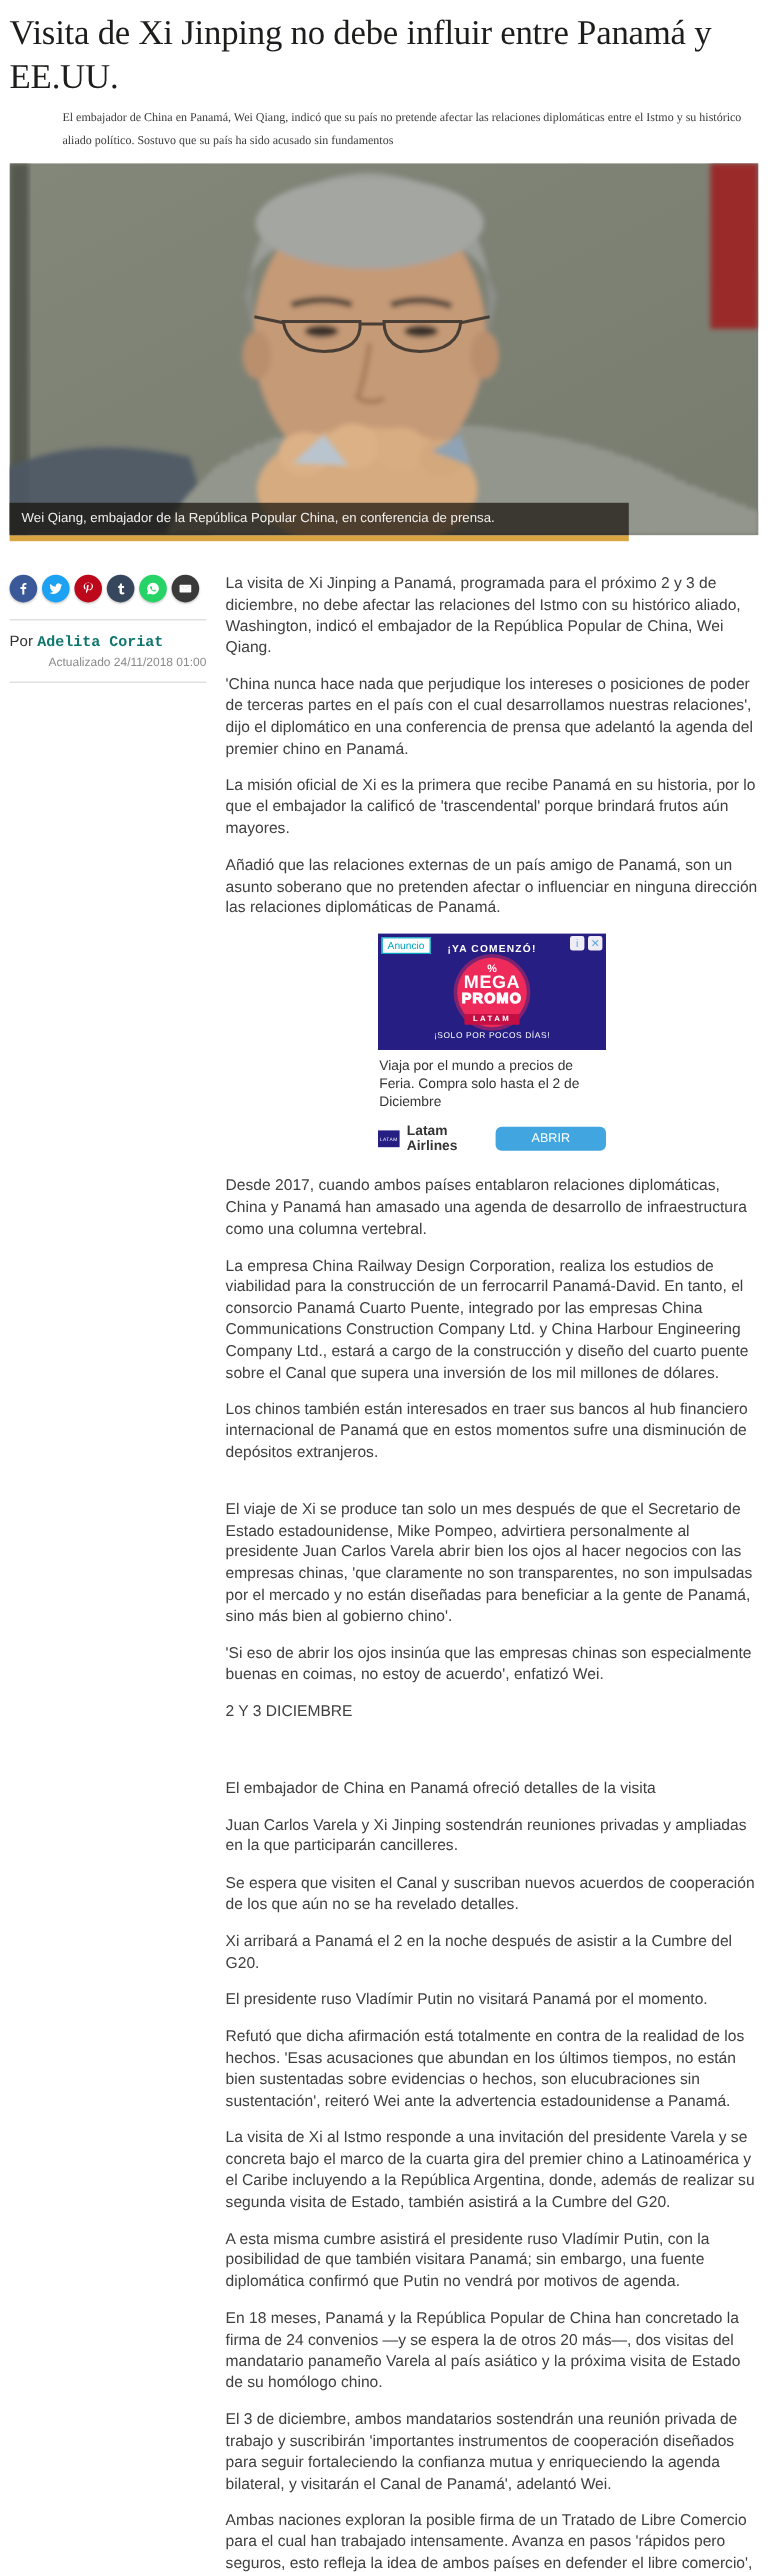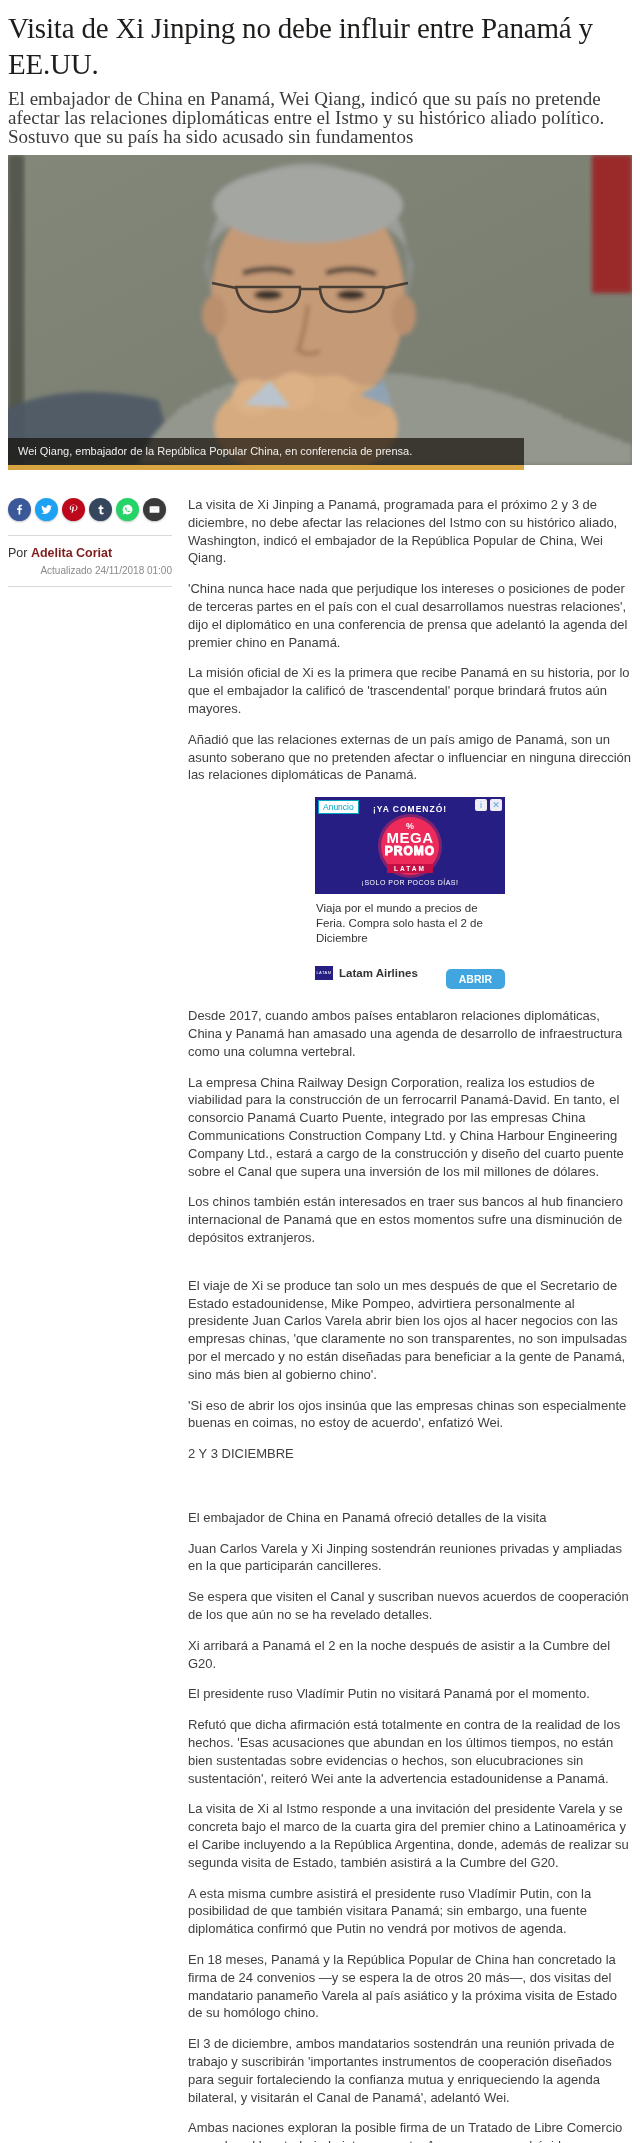--- a/index.html
+++ b/index.html
@@ -12,21 +12,21 @@
   .page { padding:6px 8px 10px 8px; }
 
   
   h1.headline {
     font-family:"Liberation Serif", serif;
     font-size:29px; line-height:36px; font-weight:400;
     color:#1d1d1b; letter-spacing:-.2px; margin:4px 0 7px 0;
   }
   p.subheadline {
     font-family:"Liberation Serif", serif;
-    font-size:19px; line-height:19px; color:#3c3c3c; margin-bottom:9px;
+    font-size:10px; line-height:19px; color:#3c3c3c; margin-bottom:9px;margin-left:44px;
   }
 
   
   figure.photo { position:relative; width:516px; margin:0 0 26px 0; }
   figure.photo svg { display:block; width:624px; height:310px; }
   figcaption.photo-caption {
     position:absolute; left:0; right:0; bottom:5px;
     background:rgba(24,19,12,.72); color:#f1efec;
     font-size:11px; line-height:15px; padding:6px 10px;
   }
@@ -40,21 +40,21 @@
   
   .share-row { display:flex; gap:4px; margin:2px 0 14px 0; }
   .share-btn {
     width:23px; height:23px; border-radius:50%; border:none; cursor:pointer;
     display:flex; align-items:center; justify-content:center; padding:0;
     box-shadow:0 1px 2px rgba(0,0,0,.25);
   }
   .share-btn svg { width:13px; height:13px; display:block; }
   .left-col hr { border:none; border-top:1px solid #d9d9d9; margin:10px 0; }
   .byline { font-size:12.5px; color:#333; }
-  .byline strong { font-weight:700; color:#7f1d1d; }
+  .byline strong { font-weight:700; color:#0f766e;font-family:Liberation Mono, monospace; }
   .updated { font-size:10px; color:#8a8a8a; margin-top:5px;text-align:right; }
 
   
   .right-col p.para {
     font-size:13px; line-height:17.8px; color:#404040; margin-bottom:13px;
   }
   .right-col p.para.gap-sm { margin-top:30px; }
   .right-col p.para.gap-lg { margin-top:46px; }
 
   
@@ -85,23 +85,22 @@
   .ad-badge .ribbon { display:inline-block; background:#c40f45; font-size:6.5px; font-weight:700;
     letter-spacing:2px; padding:1px 7px; margin-top:3px; border-radius:1px; }
   .ad-foot { font-size:7px; margin-top:4px; letter-spacing:.5px; }
   .ad-desc { font-size:11.5px; line-height:15px; color:#333; padding:7px 1px 4px 1px; }
   .ad-bottom { display:flex; align-items:center; padding:6px 0 2px 0; }
   .ad-logo { width:18px; height:14px; background:#261e83; color:#fff; font-size:4px;
     display:flex; align-items:center; justify-content:center; letter-spacing:.5px; margin-right:6px; }
   .ad-advertiser { font-size:11.5px; font-weight:700; color:#333; flex:1; }
   .ad-open {
     background:#41a6df; color:#fff; border:none; border-radius:5px;
-    font-size:10.5px; font-weight:700; padding:4px 13px; cursor:pointer;
+    font-size:10.5px; font-weight:400; padding:4px 30px; cursor:pointer;
     font-family:"Liberation Sans", sans-serif;
-    margin-top:13px;
   }
 </style>
 </head>
 <body>
 
 <div class="page">
 
   <h1 class="headline">Visita de Xi Jinping no debe influir entre Panamá y EE.UU.</h1>
   <p class="subheadline">El embajador de China en Panamá, Wei Qiang, indicó que su país no pretende afectar las relaciones diplomáticas entre el Istmo y su histórico aliado político. Sostuvo que su país ha sido acusado sin fundamentos</p>
 

